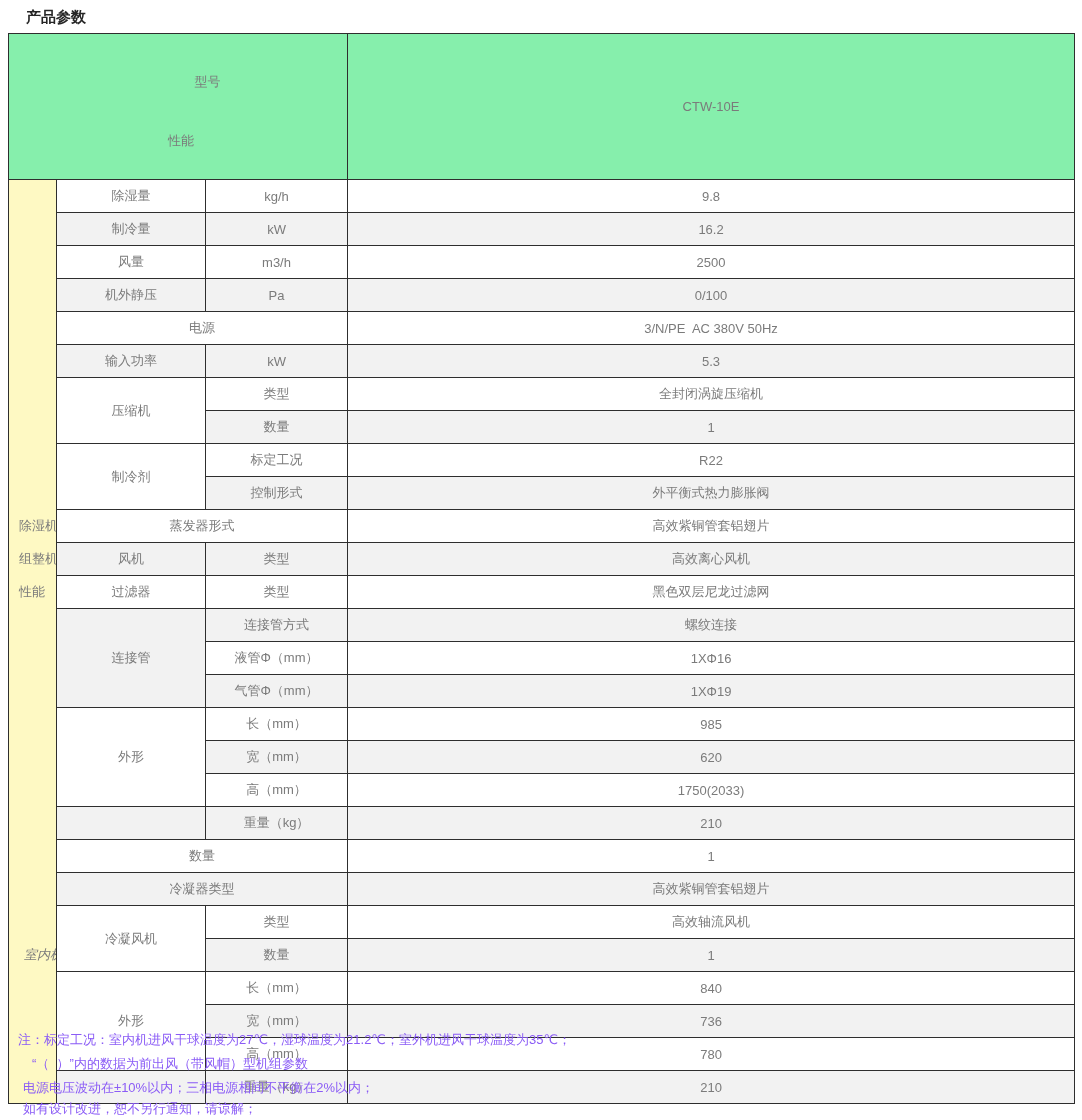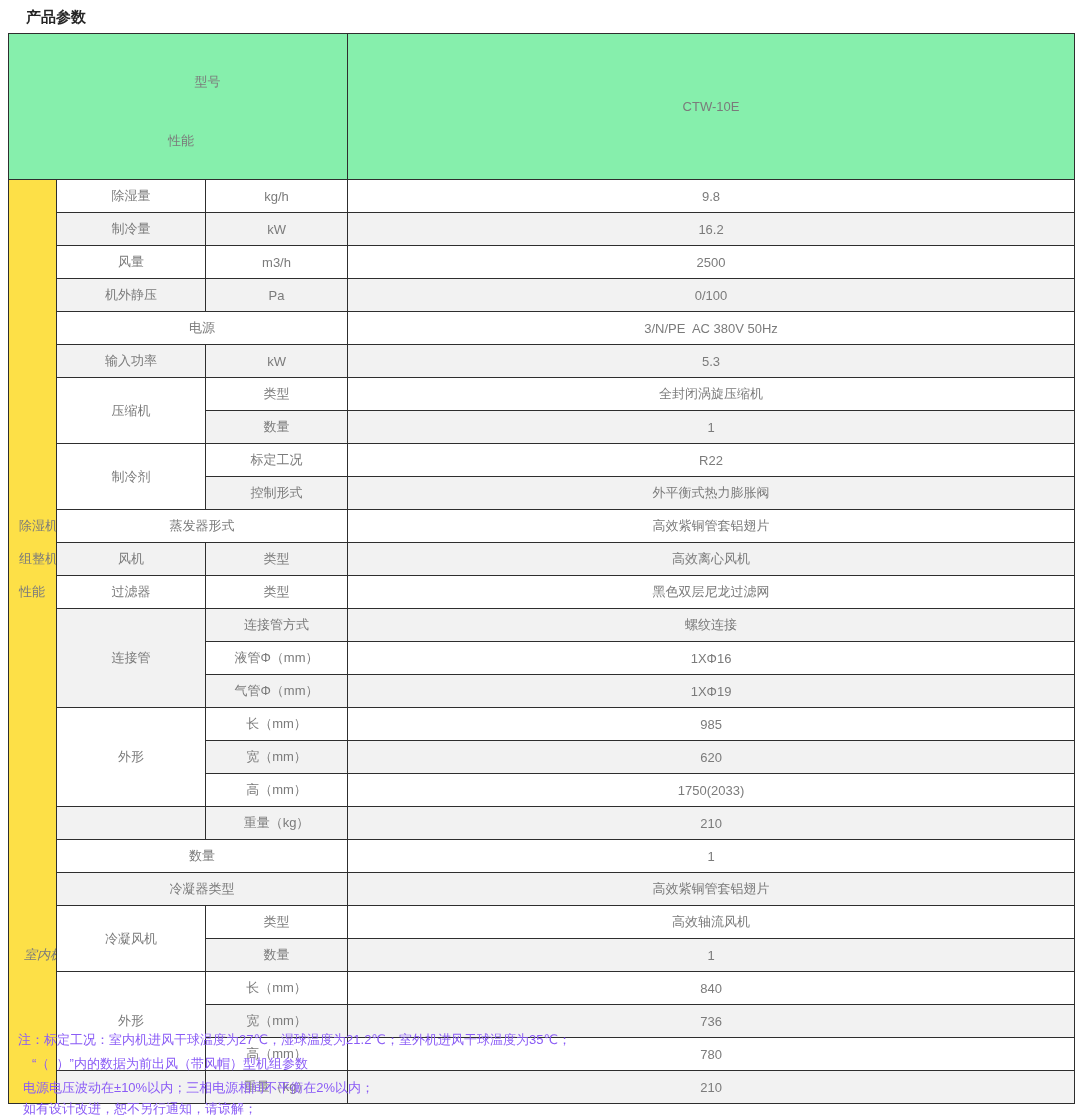--- a/index.html
+++ b/index.html
@@ -8,21 +8,21 @@
   .title{position:absolute;left:26px;top:8px;font-size:15px;font-weight:bold;color:#262626;}
   table.spec{position:absolute;left:8px;top:33px;width:1066px;border-collapse:collapse;table-layout:fixed;}
   table.spec td{border:1px solid #2e2e2e;font-size:13px;color:#7b7b7b;text-align:center;vertical-align:middle;padding:0 3px;white-space:pre-wrap;overflow:hidden;}
   thead td{background:#86efac;}
   .hd-corner{vertical-align:top;text-align:left;padding:0;}
   .hd-corner .hc-top{padding:9px 0 0 59px;line-height:17px;}
   .hd-corner .hc-bottom{padding:12px 0 0 6px;line-height:17px;}
   .hd-model{vertical-align:middle;text-align:center;height:64px;}
   tbody tr{height:33px;}
   tbody tr:nth-child(even) td{background:#f2f2f2;}
-  .grp-col{vertical-align:top;padding:0;background:#fde047;}
+  .grp-col{vertical-align:top;padding:0;background:#fef9c3;}
   .grp-col .g1{margin:197px 0 0 7px;width:44px;line-height:33px;text-align:left;word-break:break-all;}
   .grp-col .g2{margin:300px 0 0 7px;width:44px;line-height:33px;text-align:right;word-break:break-all;font-style:italic;}
   .L{text-align:left;}
   .p2{padding-left:2px;}
   .p8{padding-left:8px;}
   .p18{padding-left:18px;}
   .notes div{position:absolute;font-size:13px;color:#8b5cf6;white-space:pre;}
   .n1{left:18px;top:1031px;}
   .n2{left:32px;top:1055px;}
   .n3{left:23px;top:1079px;text-align:right;}

